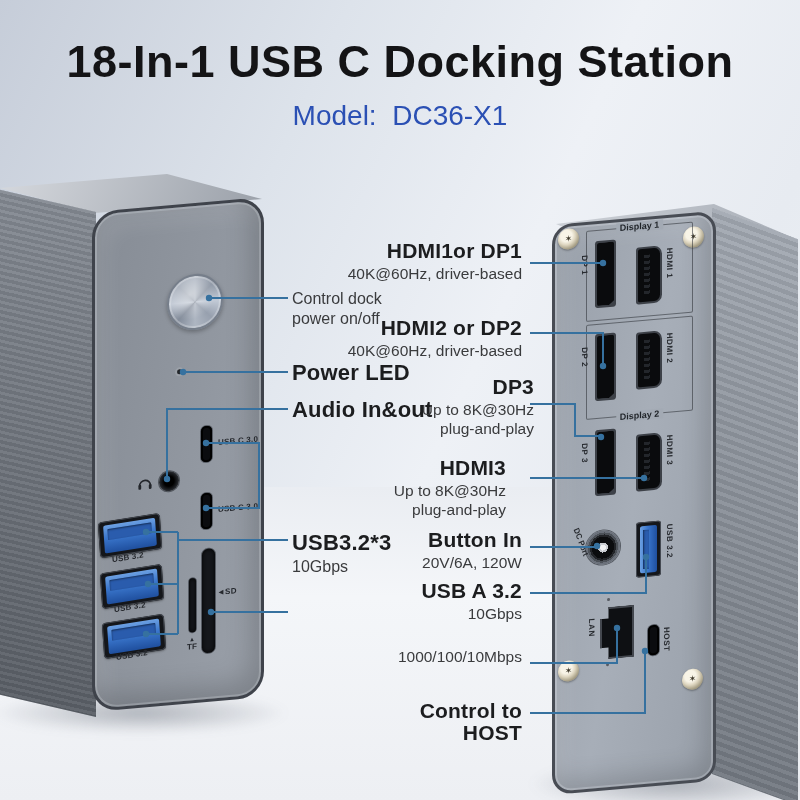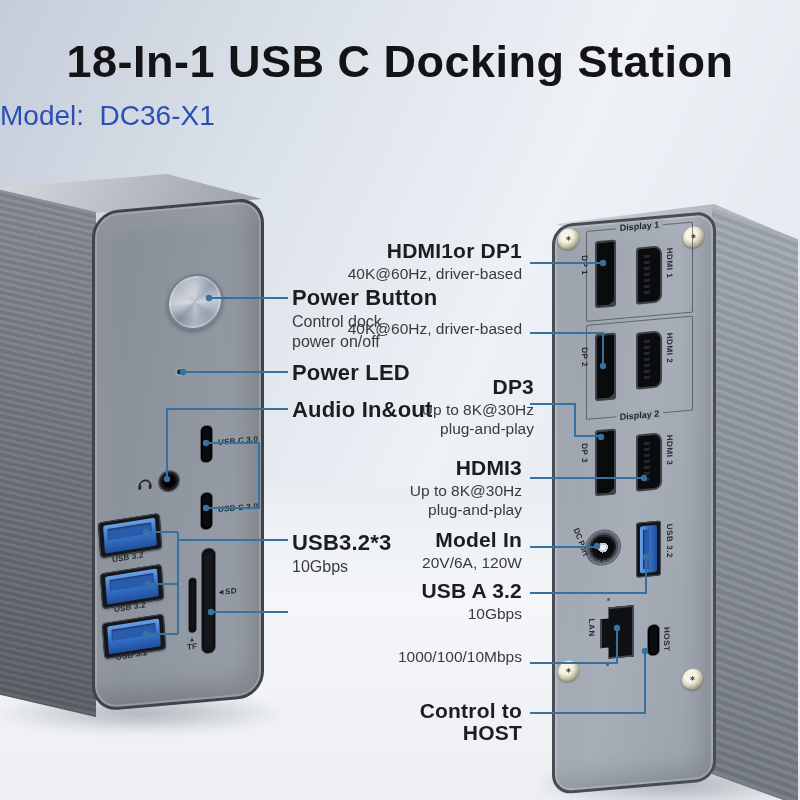--- a/index.html
+++ b/index.html
@@ -5,21 +5,21 @@
   html,body{margin:0;padding:0;}
   .stage{
     position:relative;width:800px;height:800px;overflow:hidden;
     font-family:"Liberation Sans",sans-serif;
     background:linear-gradient(115deg,#c6cdd9 0%,#dde3eb 30%,#eef1f6 55%,#e7ebf1 75%,#eff2f6 100%);
   }
   .floor{position:absolute;left:0;right:0;top:487px;bottom:0;
     background:linear-gradient(to bottom,#eaedf2,#f4f6f9 35%,#edeff3);}
   .title{position:absolute;top:36px;left:0;width:100%;text-align:center;
     font-size:45px;font-weight:bold;color:#141416;letter-spacing:.5px;}
-  .model{position:absolute;top:100px;left:0;width:100%;
+  .model{position:absolute;top:100px;left:0;width:100%;text-align:center;
     font-size:28px;font-weight:500;color:#2b50b4;white-space:pre;}
   
   .topplane,.sidepanel,.face{position:absolute;box-sizing:border-box;}
   .top-front{left:0;top:168px;width:270px;height:60px;z-index:1;
     background:linear-gradient(115deg,#d6d9de,#979da6);
     clip-path:polygon(95px 45px,262px 31px,167px 6px,0 20px);}
   .side-front{left:0;top:212px;width:96px;height:505px;z-index:1;
     transform:skewY(13deg);transform-origin:top right;
     background:linear-gradient(to bottom,rgba(255,255,255,.10),rgba(0,0,0,.22)),
       repeating-linear-gradient(to bottom,#7e848d 0 3px,#6d737c 3px 6.5px);}
@@ -267,54 +267,54 @@
         <circle cx="601" cy="437" r="3.2"></circle>
       <circle cx="644" cy="478" r="3.2"></circle>
         <circle cx="597" cy="546" r="3.2"></circle>
       <circle cx="646" cy="557" r="3.2"></circle>
         <circle cx="617" cy="628" r="3.2"></circle>
       <circle cx="645" cy="651" r="3.2"></circle>
     </g>
   </svg>
 
   <div class="lbl" style="left:292px;top:286px;">
-    <div class="t">Power Button</div>
     <div class="d">Control dock</div>
     <div class="d" style="margin-top:0;">power on/off</div>
   </div>
   <div class="lbl" style="left:292px;top:361px;">
     <div class="t">Power LED</div>
   </div>
   <div class="lbl" style="left:292px;top:398px;">
     <div class="t">Audio In&amp;out</div>
   </div>
   <div class="lbl" style="left:292px;top:531px;">
     <div class="t">USB3.2*3</div>
     <div class="d">10Gbps</div>
   </div>
 
   <div class="lbl right" style="right:278px;top:240px;">
     <div class="t">HDMI1or DP1</div>
     <div class="d">40K@60Hz, driver-based</div>
   </div>
   <div class="lbl right" style="right:278px;top:317px;">
+    <div class="t">HDMI2 or DP2</div>
     <div class="d">40K@60Hz, driver-based</div>
   </div>
   <div class="lbl right" style="right:266px;top:376px;">
     <div class="t">DP3</div>
     <div class="d">Up to 8K@30Hz</div>
     <div class="d" style="margin-top:0;">plug-and-play</div>
   </div>
-  <div class="lbl right" style="right:278px;top:457px;">
+  <div class="lbl right" style="right:294px;top:457px;">
     <div class="t">HDMI3</div>
     <div class="d">Up to 8K@30Hz</div>
     <div class="d" style="margin-top:0;">plug-and-play</div>
   </div>
   <div class="lbl right" style="right:278px;top:529px;">
-    <div class="t">Model In</div>
+    <div class="t">Button In</div>
     <div class="d">20V/6A, 120W</div>
   </div>
   <div class="lbl right" style="right:278px;top:580px;">
     <div class="t">USB A 3.2</div>
     <div class="d">10Gbps</div>
   </div>
   <div class="lbl right" style="right:278px;top:645px;">
     <div class="d">1000/100/10Mbps</div>
   </div>
   <div class="lbl right" style="right:278px;top:700px;">

